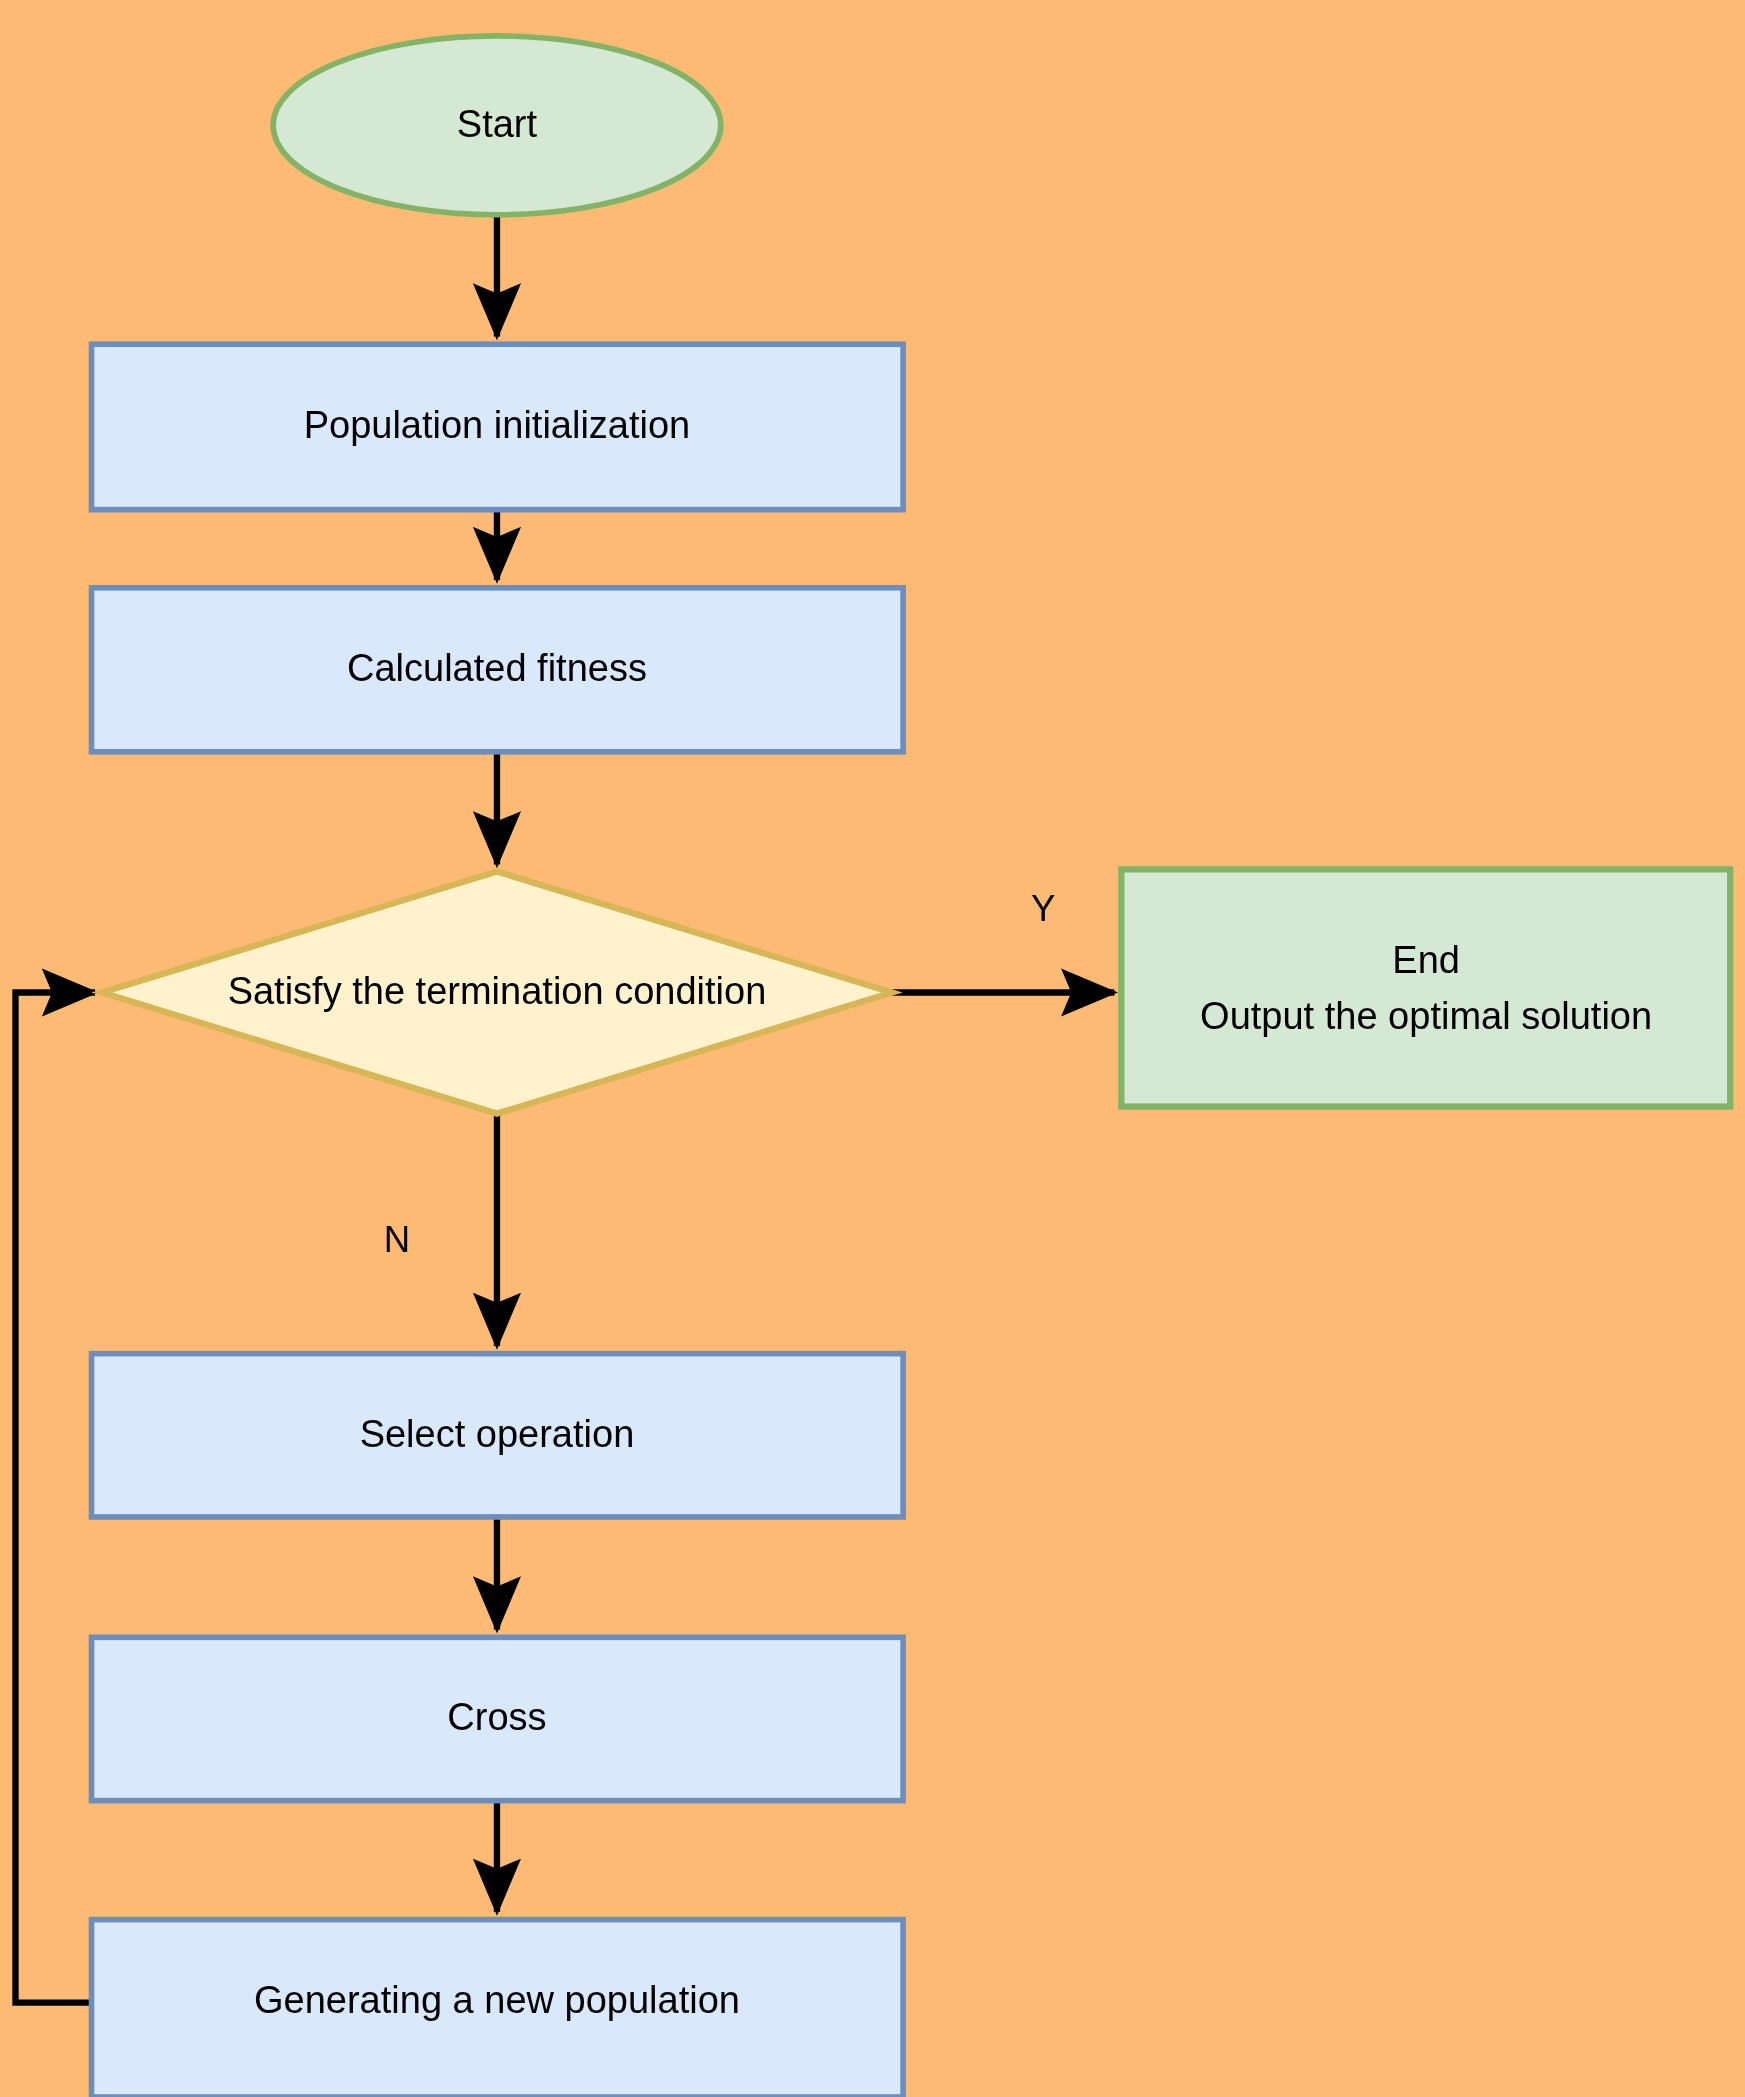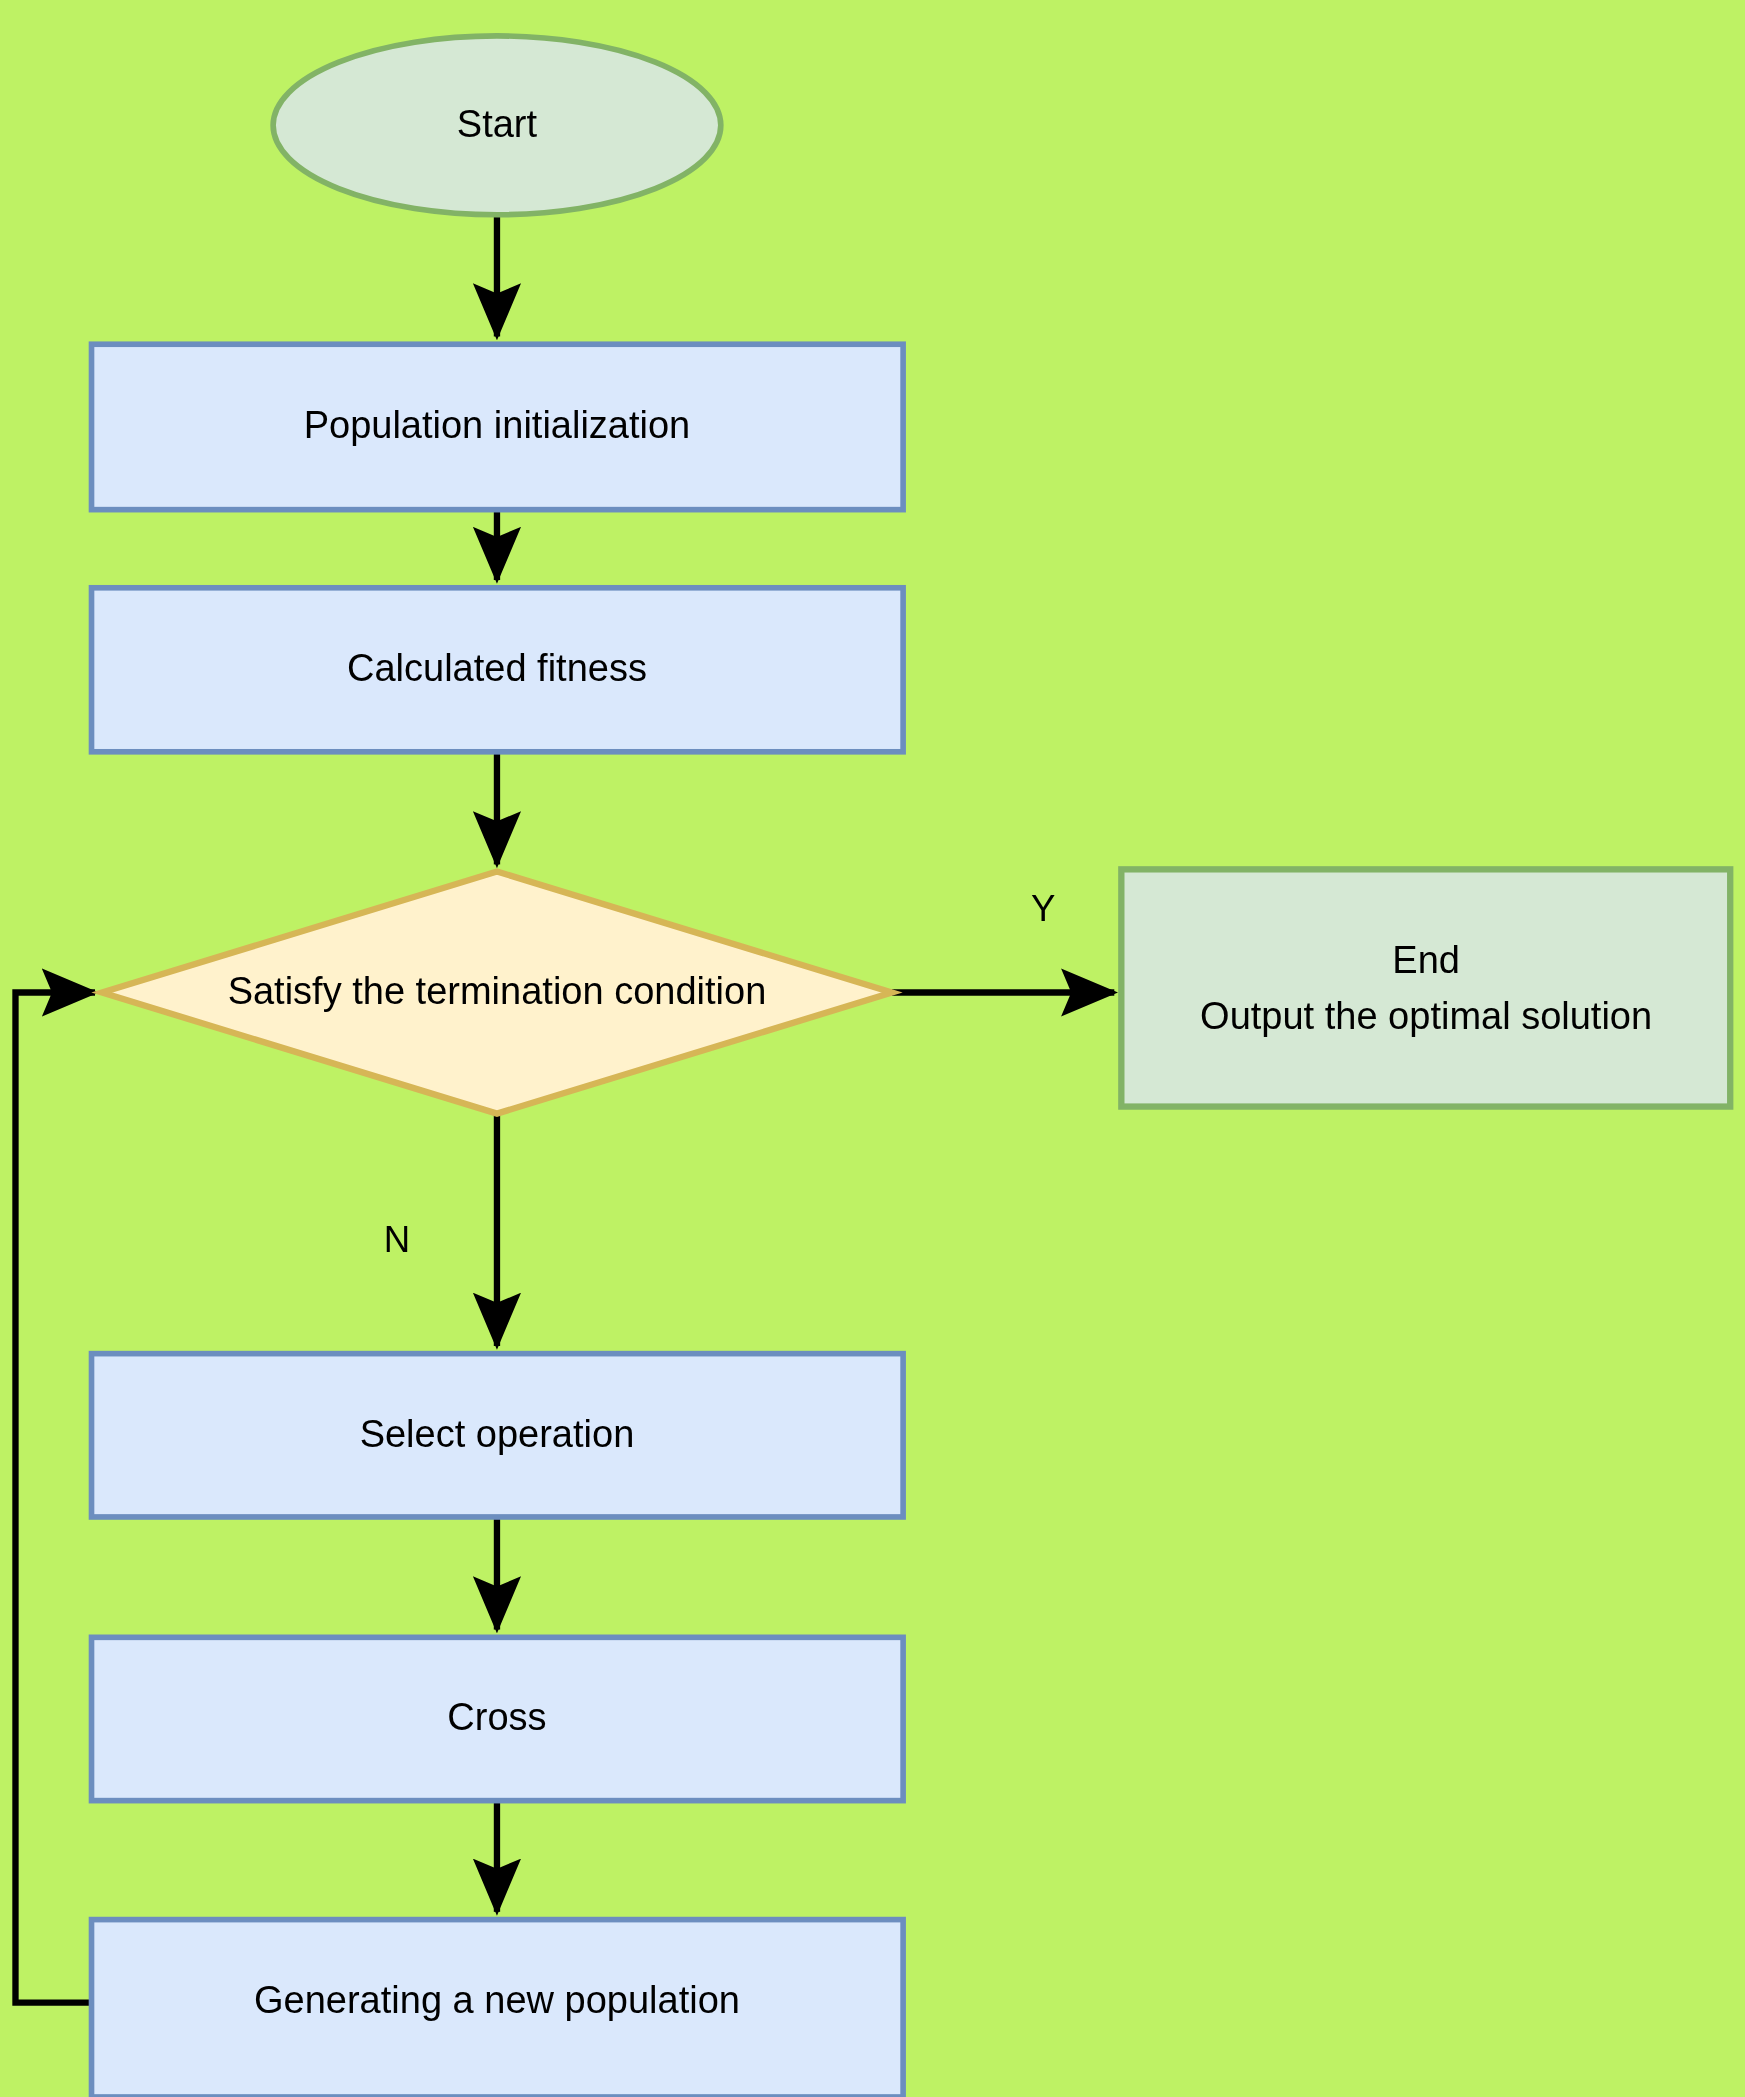--- a/index.html
+++ b/index.html
@@ -8,21 +8,21 @@
     padding: 0;
     background: #ffffff;
   }
   body {
     font-family: "Liberation Sans", sans-serif;
   }
   #canvas {
     position: relative;
     width: 1745px;
     height: 2097px;
-    background: #bef264;
+    background: #fdba74;
     overflow: hidden;
   }
   #flow-svg {
     position: absolute;
     top: 0;
     left: 0;
     width: 1745px;
     height: 2097px;
   }
   .node-label {

